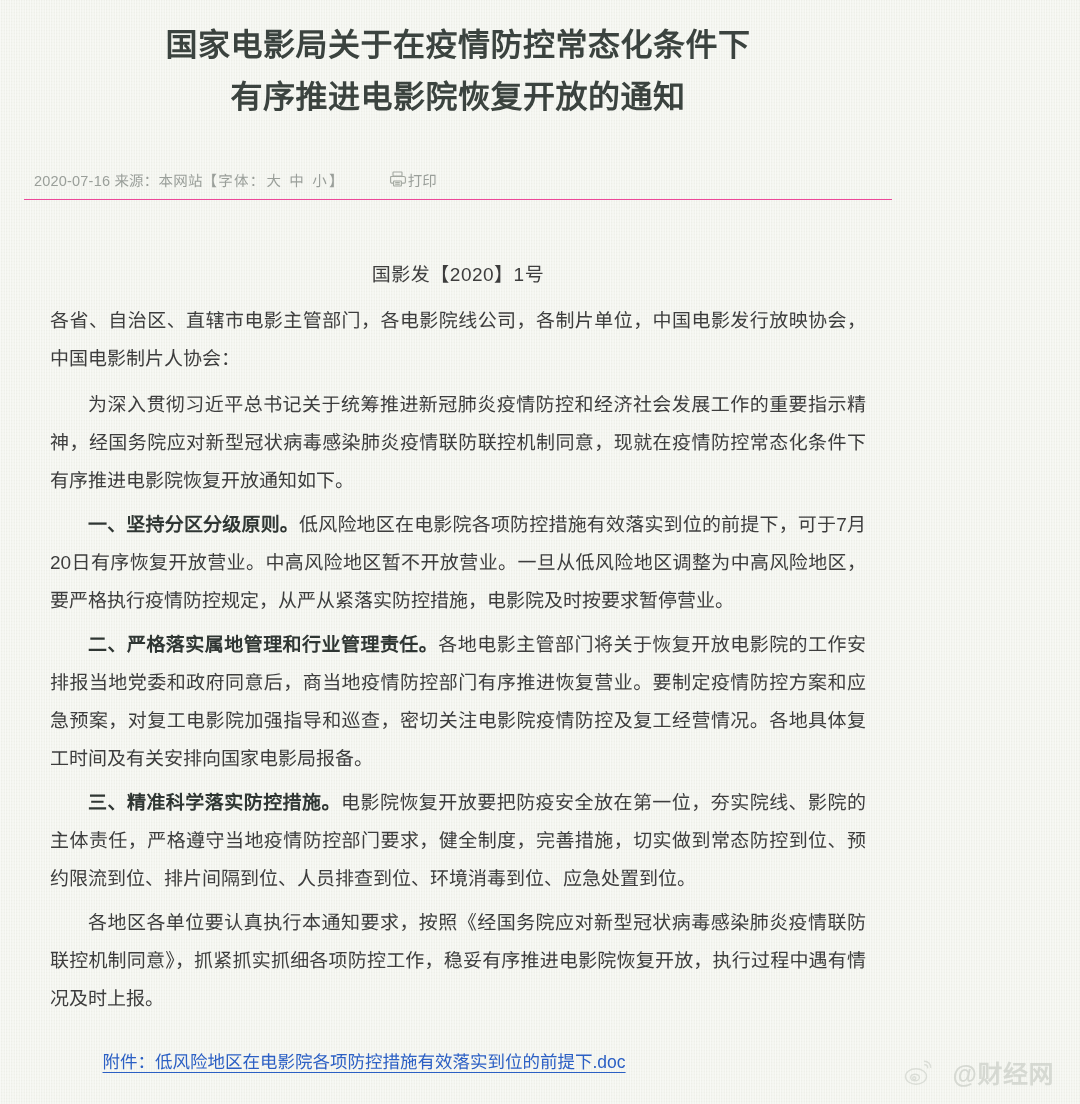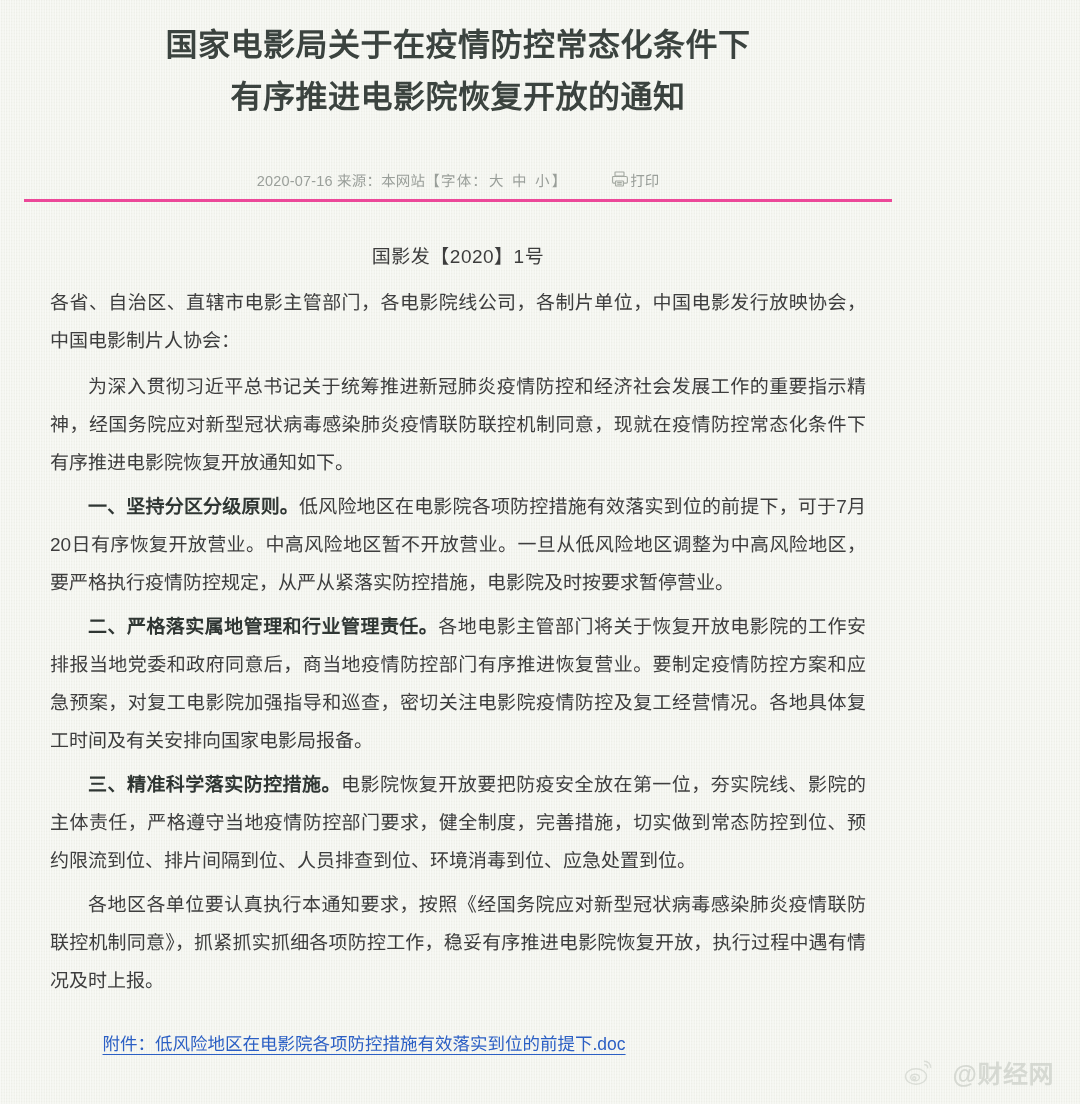--- a/index.html
+++ b/index.html
@@ -66,23 +66,23 @@
   .doc-title .title-line {
     display: block;
     white-space: nowrap;
   }
 
   
   .meta-bar {
     margin-top: 45px;
     display: flex;
     align-items: center;
-    justify-content: center;
+    justify-content: flex-start;
     padding: 0 10px 9px 10px;
-    border-bottom: 3px solid #ec4899;
+    border-bottom: 1px solid #ec4899;
   }
   .meta-left {
     color: #9a9f9a;
     font-size: 14.5px;
     letter-spacing: 0.2px;
     white-space: nowrap;
   }
   .meta-right {
     display: flex;
     align-items: center;
@@ -107,21 +107,21 @@
   .printer-icon {
     display: inline-block;
     width: 17px;
     height: 16px;
     line-height: 0;
   }
   .printer-icon svg { display: block; }
 
   
   .doc-body {
-    margin-top: 36px;
+    margin-top: 56px;
     padding: 0 26px;
     color: #3d3d3d;
     font-size: 19px;
     line-height: 2.0;
     text-align: justify;
     text-justify: inter-ideograph;
   }
   .doc-number {
     text-align: center;
     font-size: 19px;

